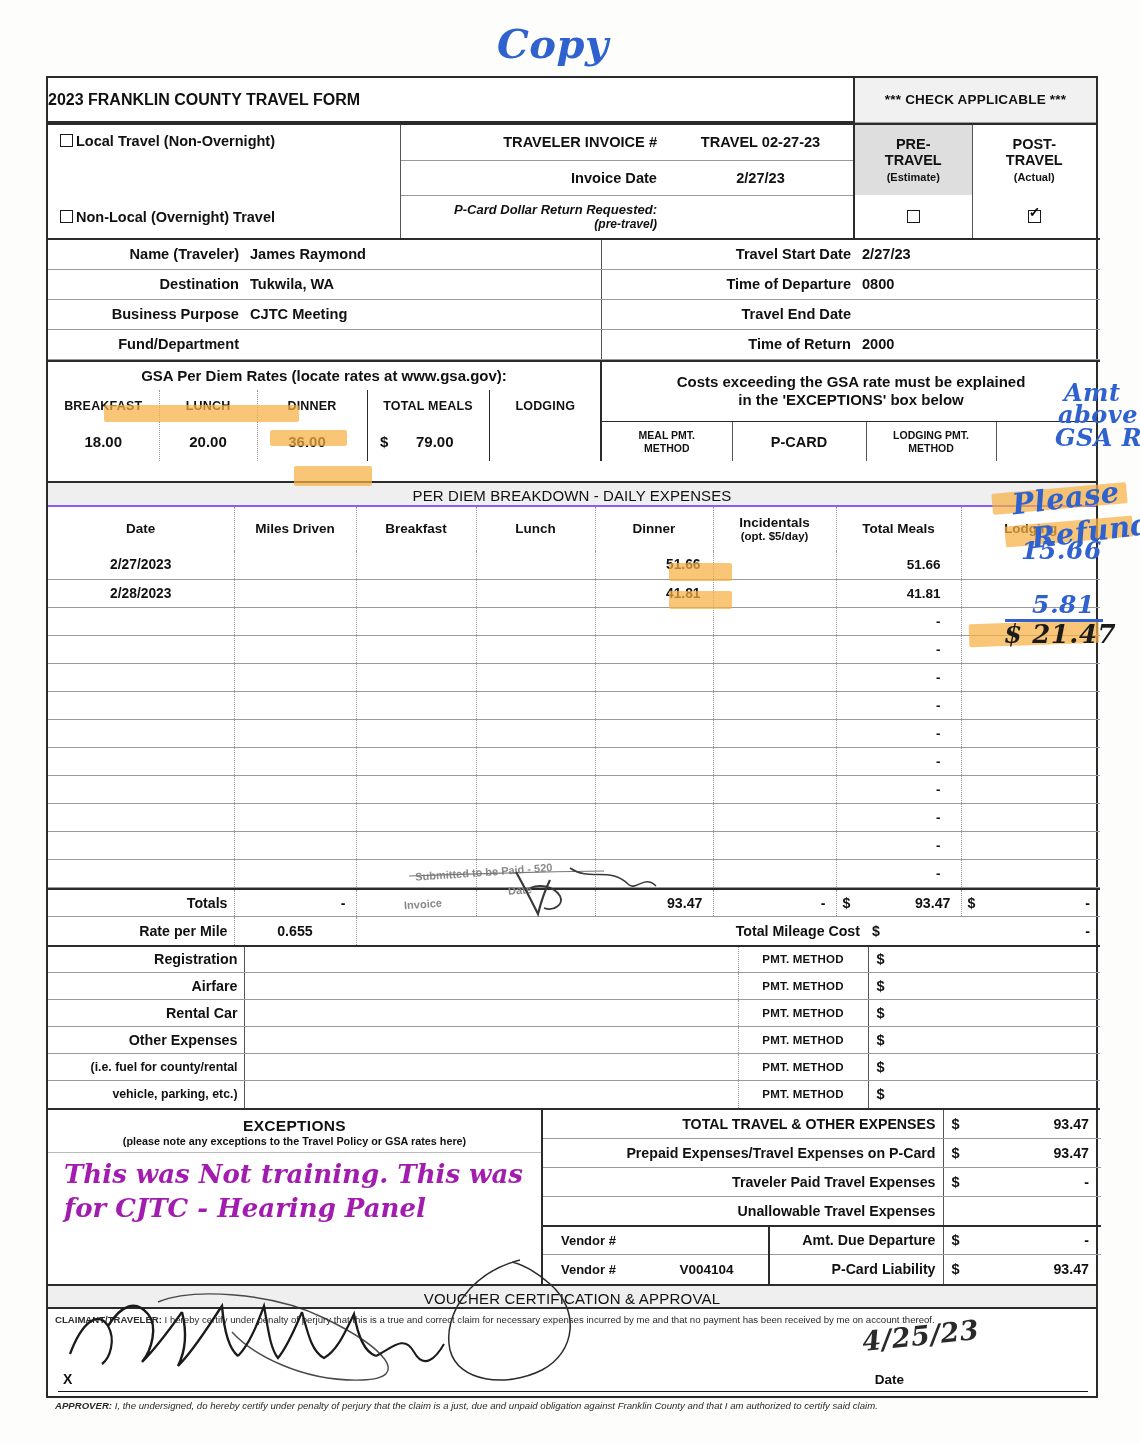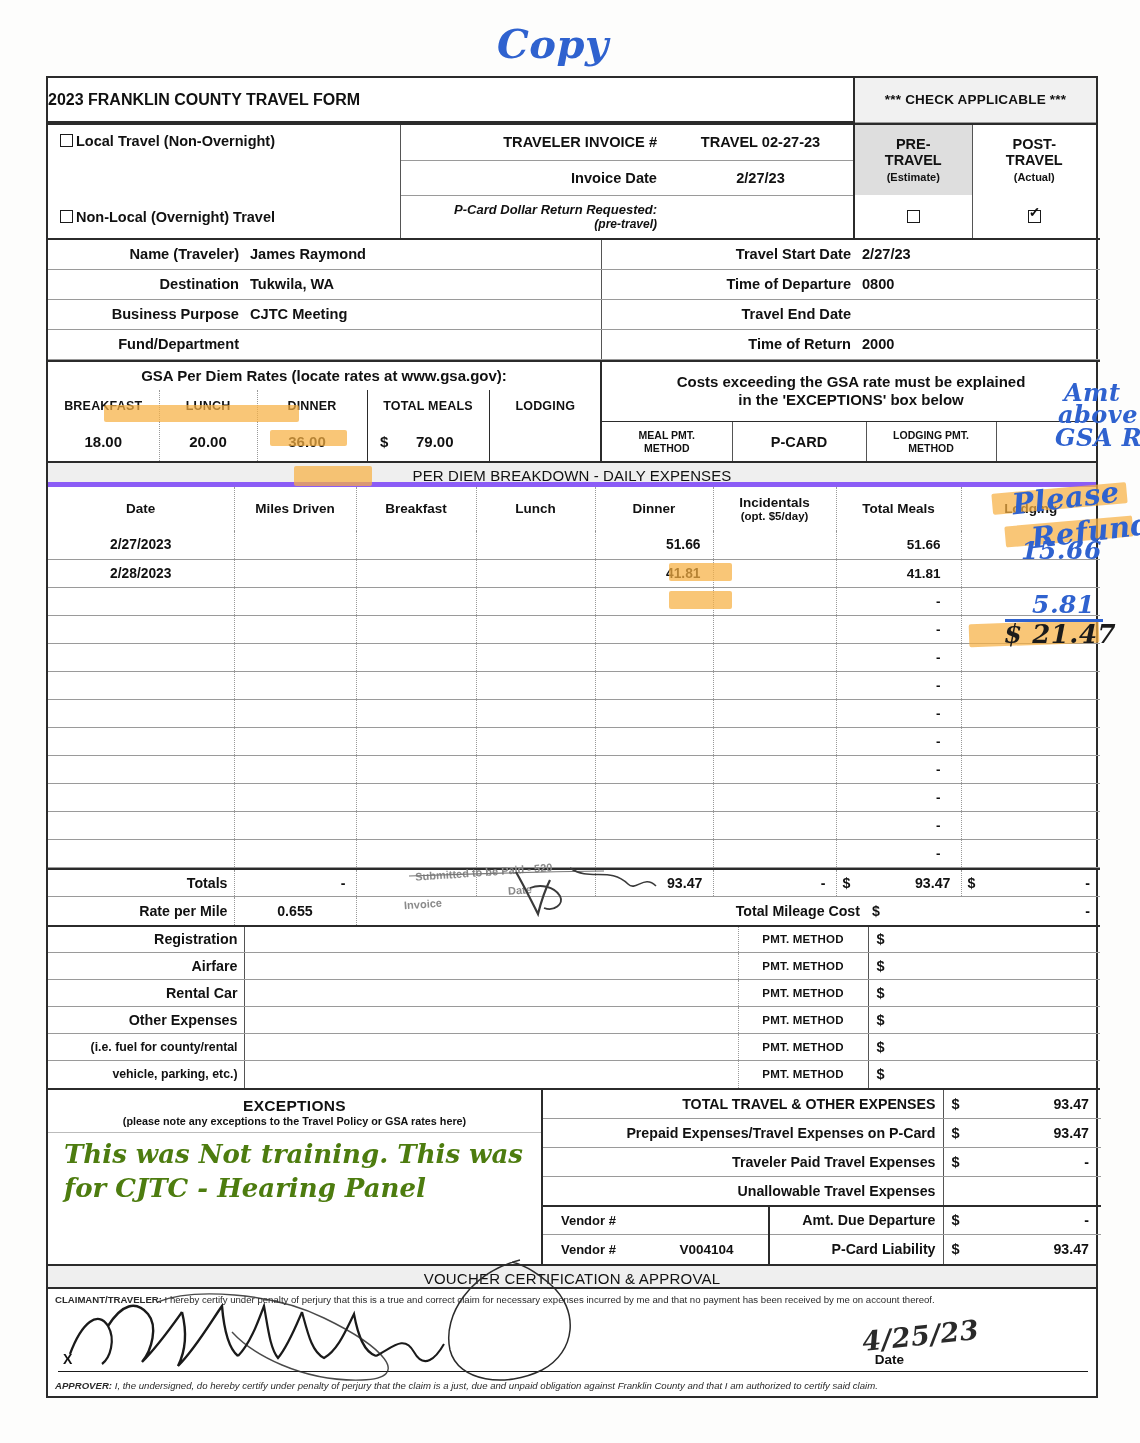--- a/index.html
+++ b/index.html
@@ -105,21 +105,21 @@
 
   
   .hw {
     position:absolute;
     font-family:"DejaVu Sans", sans-serif;
     color:#2b5fd0;
     pointer-events:none;
     white-space:nowrap;
   }
   .hw-blue { color:#2f62cf; }
-  .hw-black { color:#4d7c0f; }
+  .hw-black { color:#a21caf; }
   .script {
     font-family:"DejaVu Serif", serif;
     font-style:italic;
     font-weight:bold;
     letter-spacing:0.5px;
   }
   .hl {
     position:absolute;
     background:#f6b042;
     opacity:0.72;
@@ -324,21 +324,21 @@
               </td>
               <td></td>
             </tr>
           </tbody>
               </table>
         </td>
       </tr>
     </tbody>
       </table>
 
-    <div class="banner" style="height:26px; line-height:26px; border-top:2.2px solid #2b2b2b; border-bottom:5px solid #8b5cf6;">PER DIEM BREAKDOWN - DAILY EXPENSES</div>
+    <div class="banner" style="height:26px; line-height:26px; border-top:2.2px solid #2b2b2b; border-bottom:2px solid #8b5cf6;margin-top:20px;">PER DIEM BREAKDOWN - DAILY EXPENSES</div>
 
     <table>
       <colgroup>
         <col style="width:186px">
           <col style="width:122px">
           <col style="width:120px">
         <col style="width:119px">
           <col style="width:118px">
           <col style="width:123px">
         <col style="width:125px">

